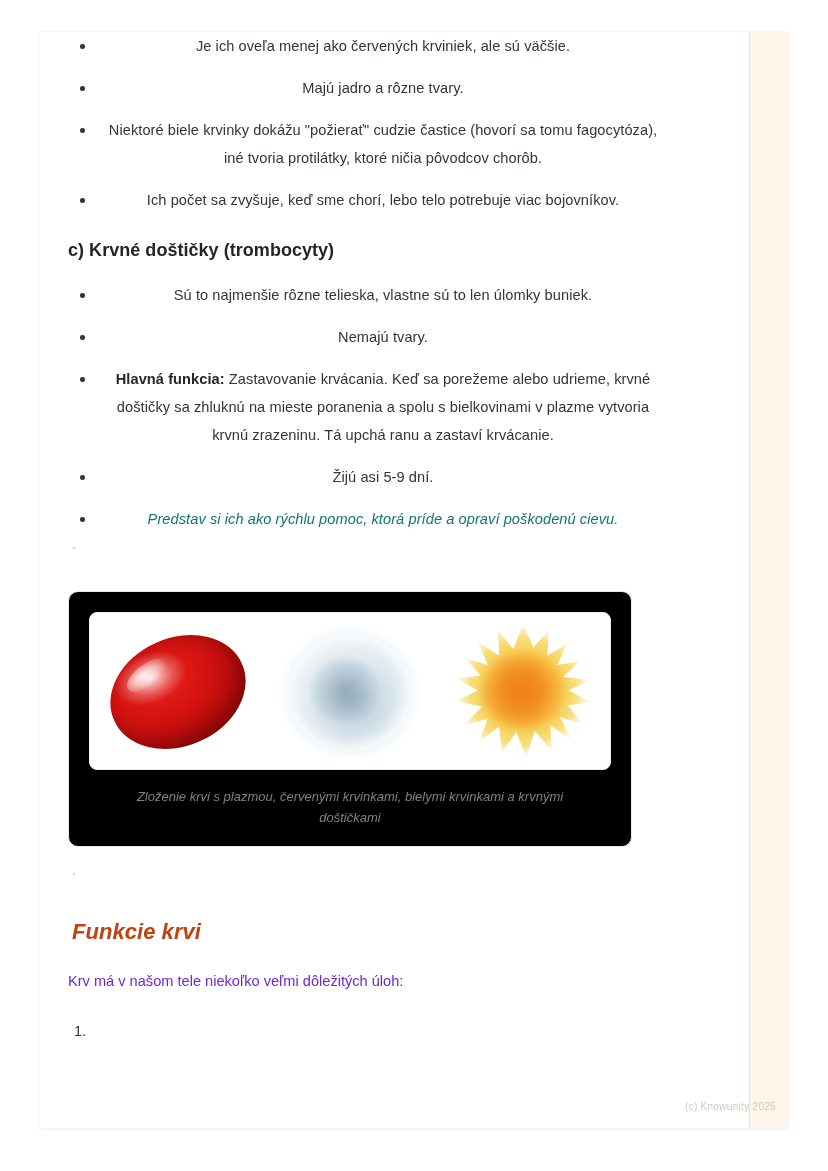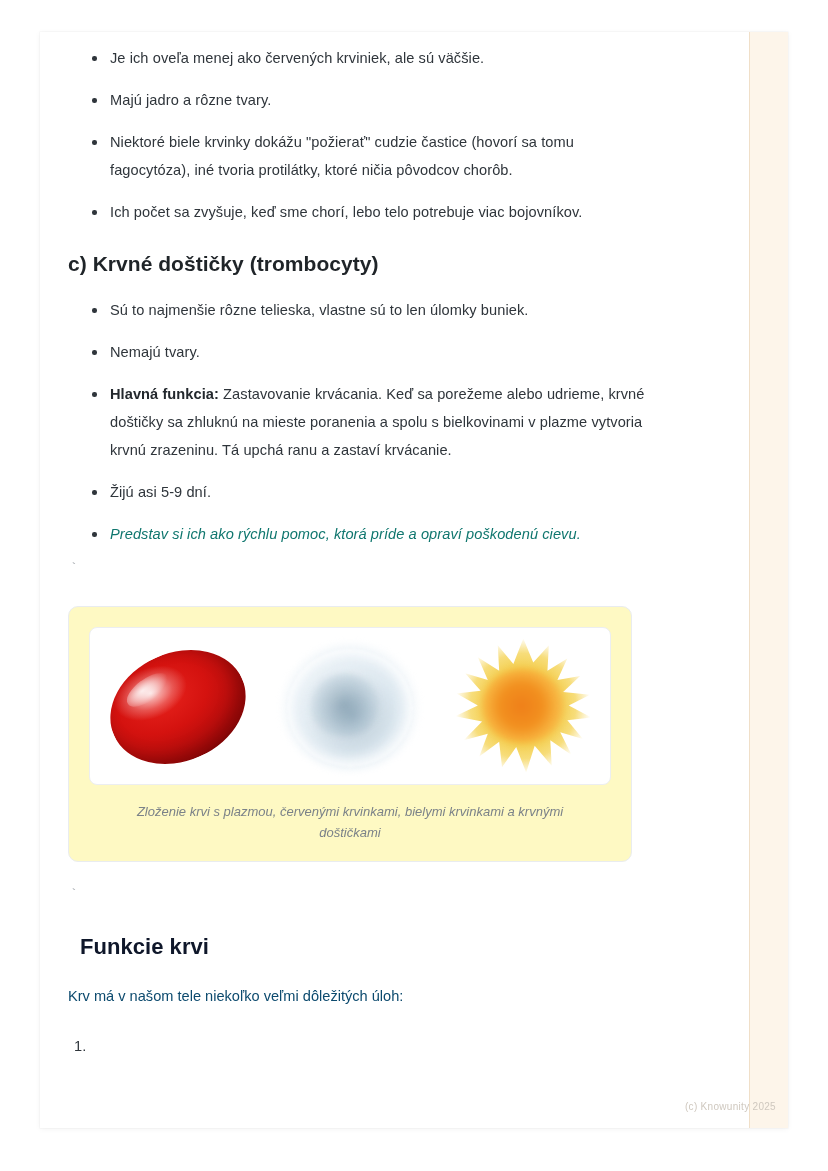--- a/index.html
+++ b/index.html
@@ -42,22 +42,23 @@
   #content {
     position: absolute;
     left: 28px;
     top: 0;
     width: 600px;
     color: #2e3338;
   }
 
   ul.bullets, ol.numbers {
     list-style: none;
-    margin: 12px;
+    margin: 0;
     padding: 0;
+    text-align: center;
   }
 
   li.bullet-item {
     position: relative;
     padding-left: 30px;
     font-size: 14.6px;
     line-height: 28px;
     margin-bottom: 14px;
     color: #2f353b;
     letter-spacing: 0.005em;
@@ -70,58 +71,59 @@
     width: 4.5px;
     height: 4.5px;
     border-radius: 50%;
     background: #2f353b;
   }
 
   .lead { font-weight: bold; color: #23282d; }
   .em-note { font-style: italic; color: #0f766e; }
 
   h3.section-subhead {
-    font-size: 21px;
+    font-size: 18px;
     font-weight: bold;
     color: #1f2428;
     margin: 26px 0 20px 0;
     letter-spacing: 0.002em;
   }
 
   h2.section-head {
     font-size: 22px;
     font-weight: bold;
-    color: #0f172a;
-    margin: 12px;
+    color: #c2410c;
+    margin: 4px;
     letter-spacing: 0.002em;
+    font-style: italic;
   }
 
   p.body-para {
     font-size: 14.6px;
     line-height: 28px;
-    color: #0c4a6e;
+    color: #6d28d9;
     margin: 22px 0 0 0;
   }
 
   .backtick {
     font-family: "Liberation Mono", monospace;
     font-size: 13px;
     color: #9aa0a6;
     line-height: 14px;
     height: 14px;
     margin-left: 2px;
   }
 
   
   .figure-card {
     margin-top: 30px;
     width: 564px;
     border: 1px solid #e9ecef;
     border-radius: 10px;
-    background: #fef9c3;
+    background: #000000;
     padding: 20px 20px 18px 20px;
     box-sizing: border-box;
   }
   .figure-imagebox {
     width: 100%;
     height: 158px;
     background: #ffffff;
     border: 1px solid #eceef1;
     border-radius: 8px;
     box-sizing: border-box;

